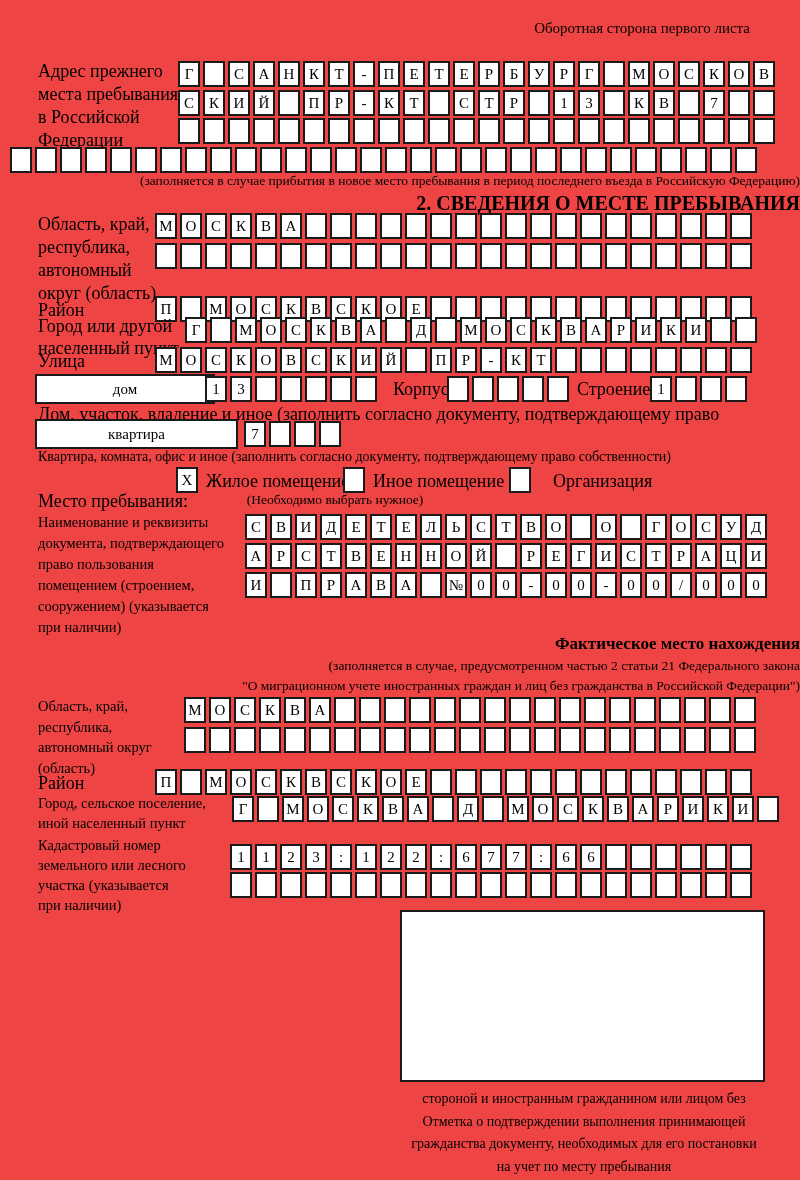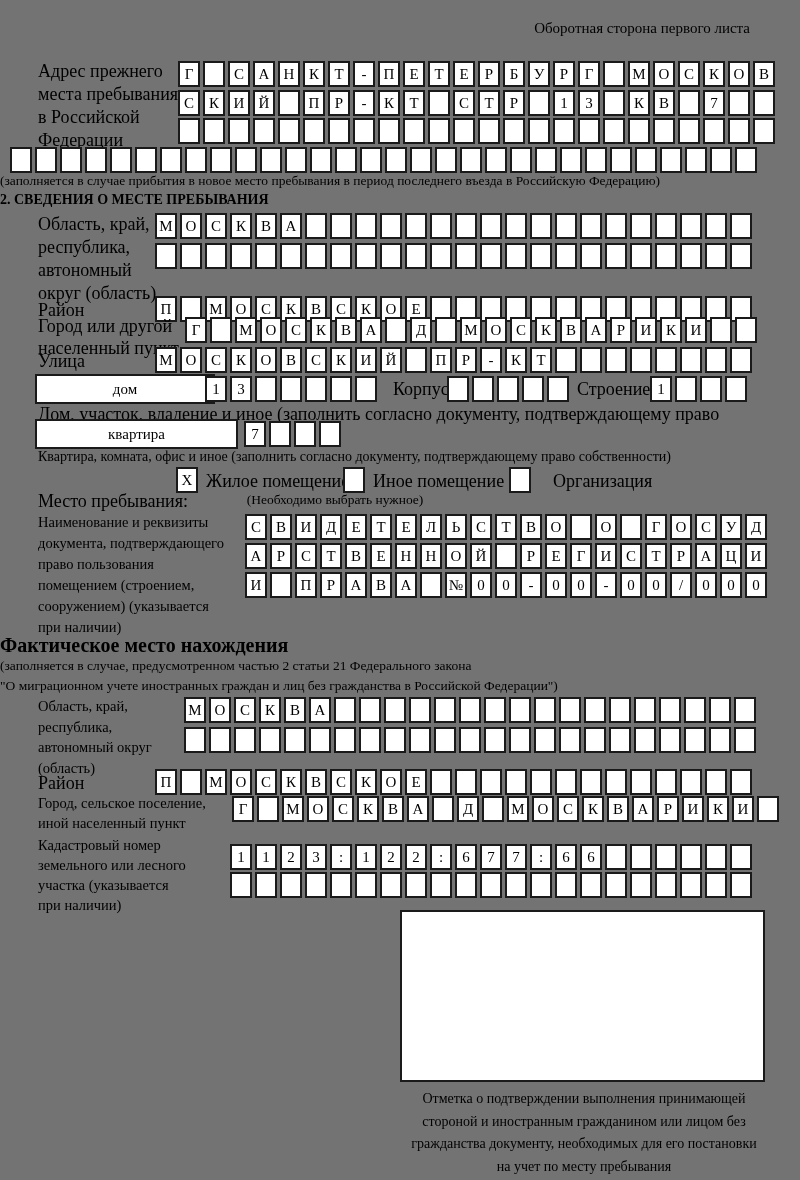--- a/index.html
+++ b/index.html
@@ -1,38 +1,38 @@
 <!DOCTYPE html>
 <html><head>
 <meta charset="utf-8">
 <style>
   html,body{margin:0;padding:0;}
   body{background:#888;}
   .page{
-    position:relative;width:800px;height:1180px;margin:0 auto;background:#737373;
+    position:relative;width:800px;height:1180px;margin:0 auto;background:#ef4444;
     color:#000;font-family:"Liberation Serif","DejaVu Serif",serif;overflow:hidden;
   }
   .abs{position:absolute;}
   .lbl{position:absolute;font-size:18px;line-height:23px;white-space:nowrap;}
   .lbl.small{font-size:14.5px;line-height:21px;}
   .cells{position:absolute;white-space:nowrap;display:flex;}
   .cell{
     box-sizing:border-box;flex:0 0 auto;width:22px;height:26px;border:2px solid #1a1a1a;
     margin-right:3px;display:inline-flex;align-items:center;justify-content:center;
     font-size:15px;background:#fff;
   }
   .checkbox{position:absolute;width:22px;height:26px;border:2px solid #1a1a1a;box-sizing:border-box;
     display:flex;align-items:center;justify-content:center;font-size:15px;background:#fff;}
   .widebox{
     position:absolute;box-sizing:border-box;border:2px solid #1a1a1a;height:30px;
     display:flex;align-items:center;justify-content:center;font-size:15px;background:#fff;
   }
-  .center{position:absolute;left:0;width:100%;text-align:left;}
+  .center{position:absolute;left:0;width:100%;text-align:right;}
   .note{font-size:13.5px;}
-  .title{font-weight:bold;font-size:14px;}
+  .title{font-weight:bold;font-size:20px;}
   .stampbox{position:absolute;border:2px solid #1a1a1a;box-sizing:border-box;background:#fff;}
   .stampnote{position:absolute;text-align:center;font-size:14px;line-height:22.5px;}
 </style>
 </head>
 <body>
 
 <div class="page">
 
   <div class="abs" style="left:400px;top:20px;width:350px;text-align:right;font-size:15px">Оборотная сторона первого листа</div>
 
@@ -417,21 +417,21 @@
       <span class="cell">0</span>
       <span class="cell">-</span>
       <span class="cell">0</span>
       <span class="cell">0</span>
       <span class="cell">/</span>
       <span class="cell">0</span>
       <span class="cell">0</span>
       <span class="cell">0</span>
     </div>
 
-  <div class="center" style="top:634px;font-weight:bold;font-size:20px">Фактическое место нахождения</div>
+  <div class="center" style="top:634px;font-weight:bold;font-size:17px">Фактическое место нахождения</div>
   <div class="center note" style="top:658px">(заполняется в случае, предусмотренном частью 2 статьи 21 Федерального закона</div>
   <div class="center note" style="top:678px">"О миграционном учете иностранных граждан и лиц без гражданства в Российской Федерации")</div>
 
   <div class="lbl small" style="left:38px;top:696px;line-height:20.5px">
     <div>Область, край,</div>
     <div>республика,</div>
     <div>автономный округ</div>
     <div>(область)</div>
   </div>
   <div class="cells" style="left:184px;top:697px">
@@ -590,19 +590,19 @@
       <span class="cell"></span>
       <span class="cell"></span>
       <span class="cell"></span>
       <span class="cell"></span>
       <span class="cell"></span>
       <span class="cell"></span>
     </div>
 
   <div class="stampbox" style="left:400px;top:910px;width:365px;height:172px"></div>
   <div class="stampnote" style="left:398px;top:1088px;width:372px">
+    <div>стороной и иностранным гражданином или лицом без</div>
     <div>Отметка о подтверждении выполнения принимающей</div>
-    <div>стороной и иностранным гражданином или лицом без</div>
     <div>гражданства документу, необходимых для его постановки</div>
     <div>на учет по месту пребывания</div>
   </div>
 
 </div>
 
 </body></html>

